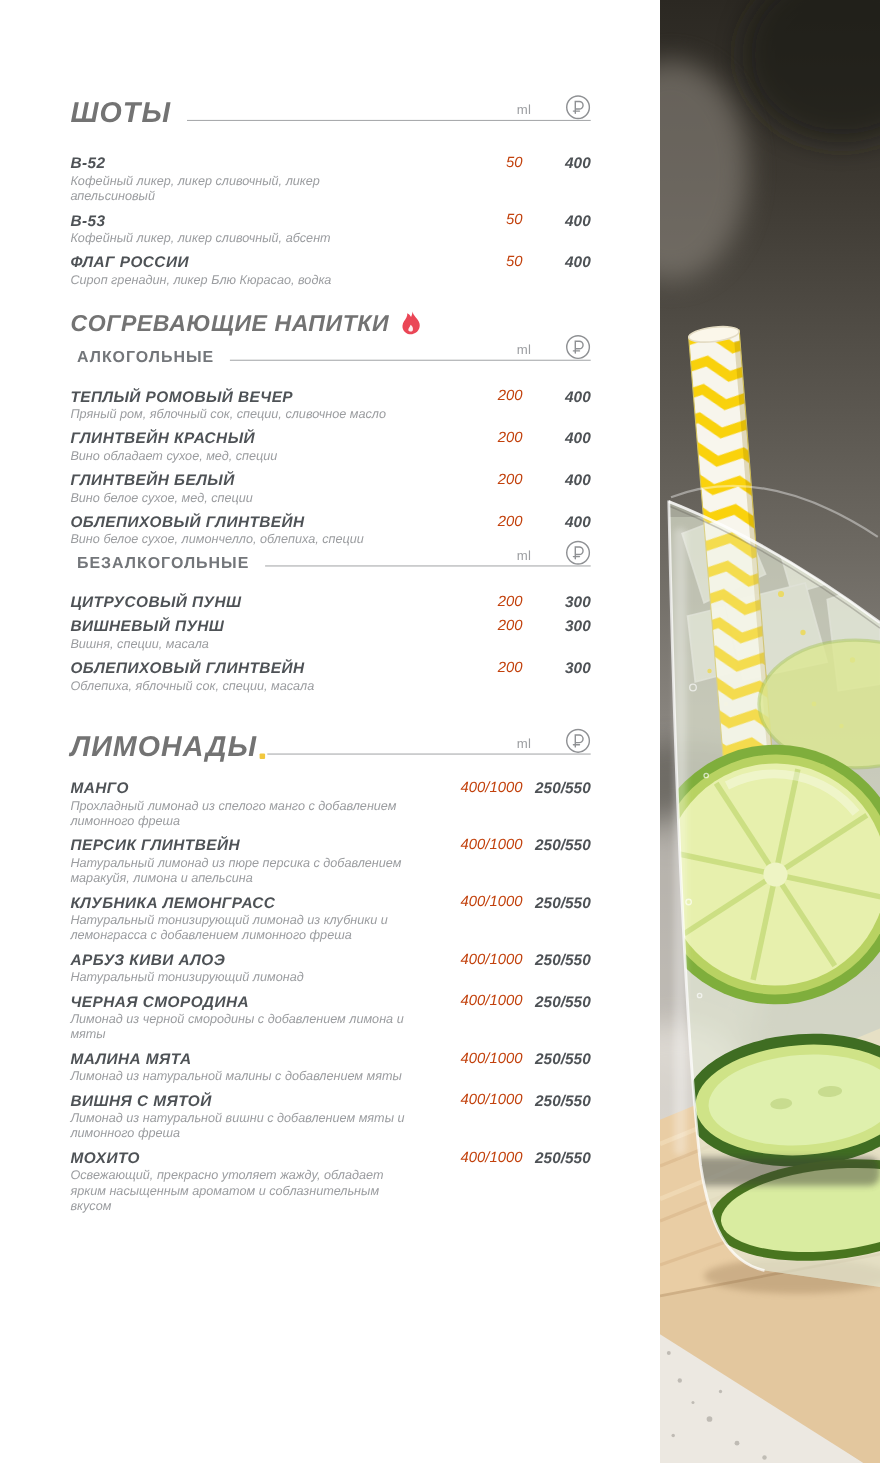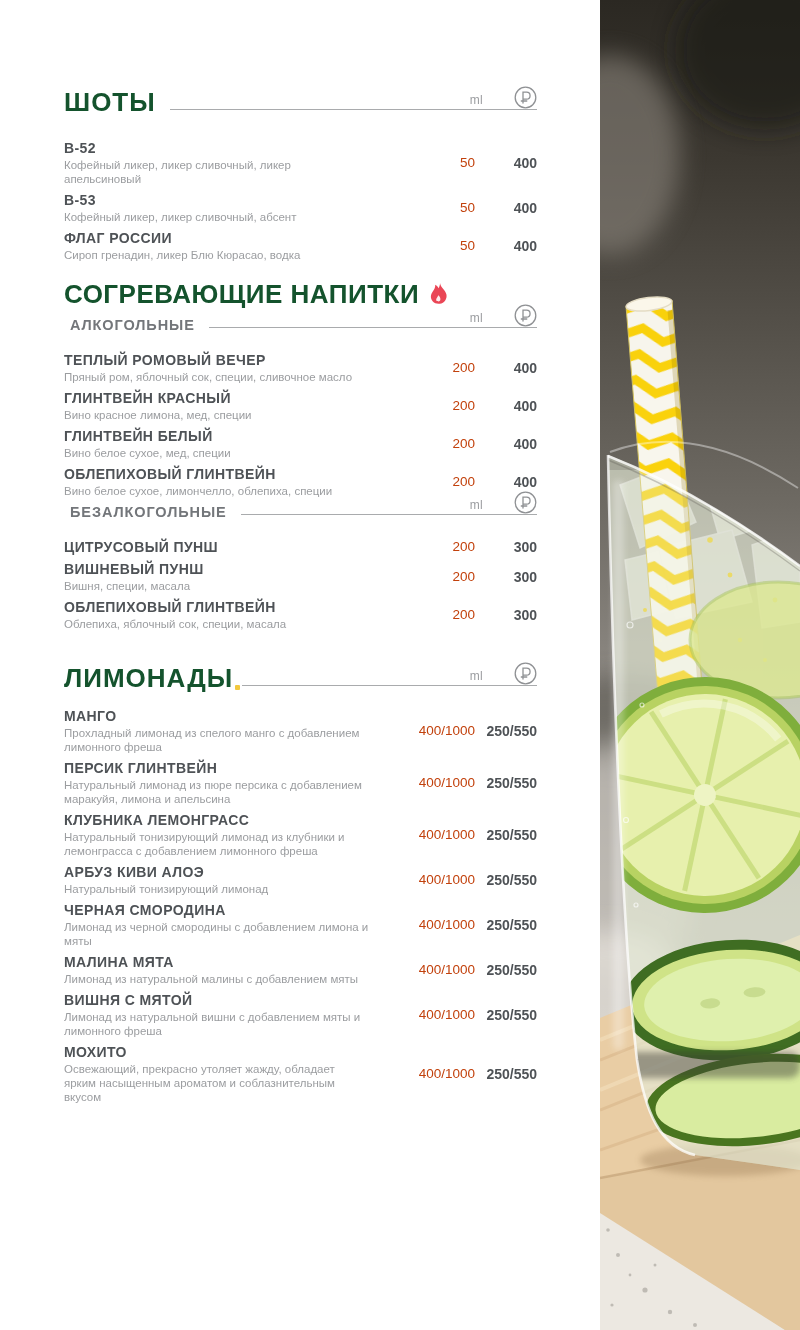--- a/index.html
+++ b/index.html
@@ -4,35 +4,35 @@
 <style>
   html,body{margin:0;padding:0;background:#fff;}
   .page{position:relative;width:800px;height:1330px;background:#ffffff;overflow:hidden;
         font-family:"Liberation Sans","DejaVu Sans",sans-serif;-webkit-font-smoothing:antialiased;}
   .menu{position:absolute;left:64px;top:88px;width:473px;}
   h2,h3{margin:0;font-weight:700;}
   section{display:block;}
 
   
   .sec-head{display:flex;align-items:flex-end;position:relative;margin-bottom:24px;}
-  .sec-title{color:#14532d;letter-spacing:1px;}
+  .sec-title{color:#737373;letter-spacing:1px;font-style:italic;}
   .sec-title.lg{font-size:26px;line-height:28px;}
-  .sec-title.md{font-size:26px;line-height:25px;letter-spacing:.5px;text-align:right;}
+  .sec-title.md{font-size:21px;line-height:25px;letter-spacing:.5px;text-align:right;}
   .sub-title{font-size:14.5px;line-height:17px;color:#73767A;letter-spacing:.9px;padding-left:6px;}
   .rule{flex:1;height:1px;background:#A9ABAD;margin:0 0 6px 14px;position:relative;}
   .rule.tight{margin-left:2px;}
   .ml-mark{position:absolute;right:54px;bottom:3px;font-size:12px;color:#9B9DA0;letter-spacing:.3px;}
   .rub{position:absolute;right:0;bottom:7px;width:23px;height:23px;display:block;}
   .title-row{display:flex;align-items:center;margin-bottom:10px;}
   .flame{width:21px;height:25px;margin-left:9px;display:block;}
   .dot{display:inline-block;width:5px;height:5px;background:#F2C83E;border-radius:1px;margin:0 0 2px 2px;align-self:flex-end;}
 
   
   .items{display:block;}
-  .item{display:flex;align-items:center;margin-bottom:6px;}
+  .item{display:flex;align-items:flex-start;margin-bottom:6px;font-style:italic;}
   .item-main{flex:1;padding-right:26px;}
   .item-name{font-size:14px;font-weight:700;color:#4E5256;letter-spacing:.4px;line-height:16px;}
   .item-desc{font-size:11.5px;color:#9B9DA0;line-height:14px;margin-top:2px;}
   .item-ml{width:80px;text-align:right;font-size:13.5px;color:#c2410c;line-height:16px;flex:0 0 auto;}
   .item-price{width:62px;text-align:right;font-size:14px;font-weight:700;color:#4E5256;line-height:16px;flex:0 0 auto;}
 
   .sec2{margin-top:20px;}
   .sub2{}
   .sec3{margin-top:33px;}
   .sec3 .sec-head{margin-bottom:16px;}
@@ -112,21 +112,21 @@
     <div class="item-main">
       <div class="item-name">ТЕПЛЫЙ РОМОВЫЙ ВЕЧЕР</div>
       <div class="item-desc">Пряный ром, яблочный сок, специи, сливочное масло</div>
     </div>
     <div class="item-ml">200</div>
     <div class="item-price">400</div>
   </div>
             <div class="item">
     <div class="item-main">
       <div class="item-name">ГЛИНТВЕЙН КРАСНЫЙ</div>
-      <div class="item-desc">Вино красное лимона, мед, специи</div>
+      <div class="item-desc">Вино обладает сухое, мед, специи</div>
     </div>
     <div class="item-ml">200</div>
     <div class="item-price">400</div>
   </div>
             <div class="item">
     <div class="item-main">
       <div class="item-name">ГЛИНТВЕЙН БЕЛЫЙ</div>
       <div class="item-desc">Вино белое сухое, мед, специи</div>
     </div>
     <div class="item-ml">200</div>

